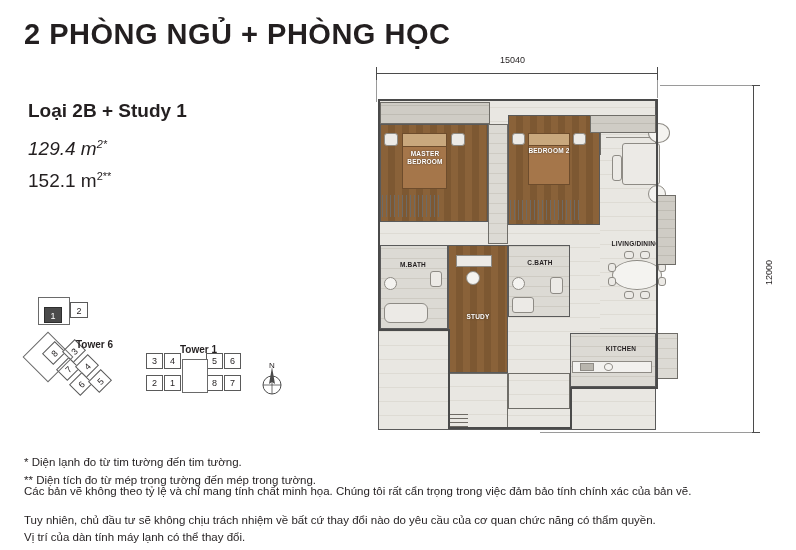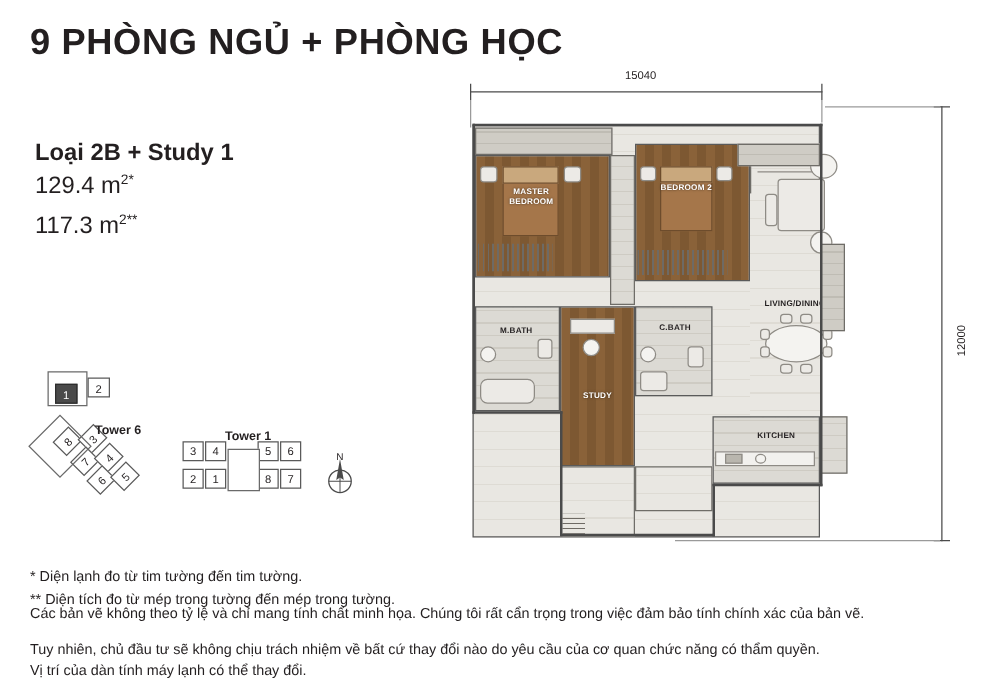--- a/index.html
+++ b/index.html
@@ -30,29 +30,29 @@
 
   
   #type-label {
     position: absolute;
     left: 28px;
     top: 100px;
     font-size: 19px;
     font-weight: bold;
     color: #231f20;
     white-space: nowrap;
-    margin-top: 12px;
   }
   #area-1 {
     position: absolute;
     left: 28px;
     top: 138px;
     font-size: 19px;
     color: #231f20;
     white-space: nowrap;
+    font-style: italic;
   }
   #area-2 {
     position: absolute;
     left: 28px;
     top: 170px;
     font-size: 19px;
     color: #231f20;
     white-space: nowrap;
   }
   .sup {
@@ -257,30 +257,30 @@
       #6e6a64 0 1px, transparent 1px 4px);
   }
   .thinline {
     position: absolute;
     background: #8e8b85;
   }
 </style>
 </head>
 <body>
 
-<div id="main-title">9 PHÒNG NGỦ + PHÒNG HỌC</div>
+<div id="main-title">2 PHÒNG NGỦ + PHÒNG HỌC</div>
 
 <div id="type-label">Loại 2B + Study 1</div>
 
 <div id="area-1">
   <span>129.4 m</span><span class="sup">2*</span>
 </div>
 
 <div id="area-2">
-  <span>117.3 m</span><span class="sup">2**</span>
+  <span>152.1 m</span><span class="sup">2**</span>
 </div>
 
 <div id="keyplan-tower2">
   <div class="kp-cell sel" style="left:26px; top:12px;">1</div>
   <div class="kp-cell" style="left:52px; top:7px;">2</div>
   <div class="kp-cell rot" style="left:27px; top:50px;">8</div>
   <div class="kp-cell rot" style="left:47px; top:48px;">3</div>
   <div class="kp-cell rot" style="left:41px; top:66px;">7</div>
   <div class="kp-cell rot" style="left:60px; top:63px;">4</div>
   <div class="kp-cell rot" style="left:54px; top:81px;">6</div>

